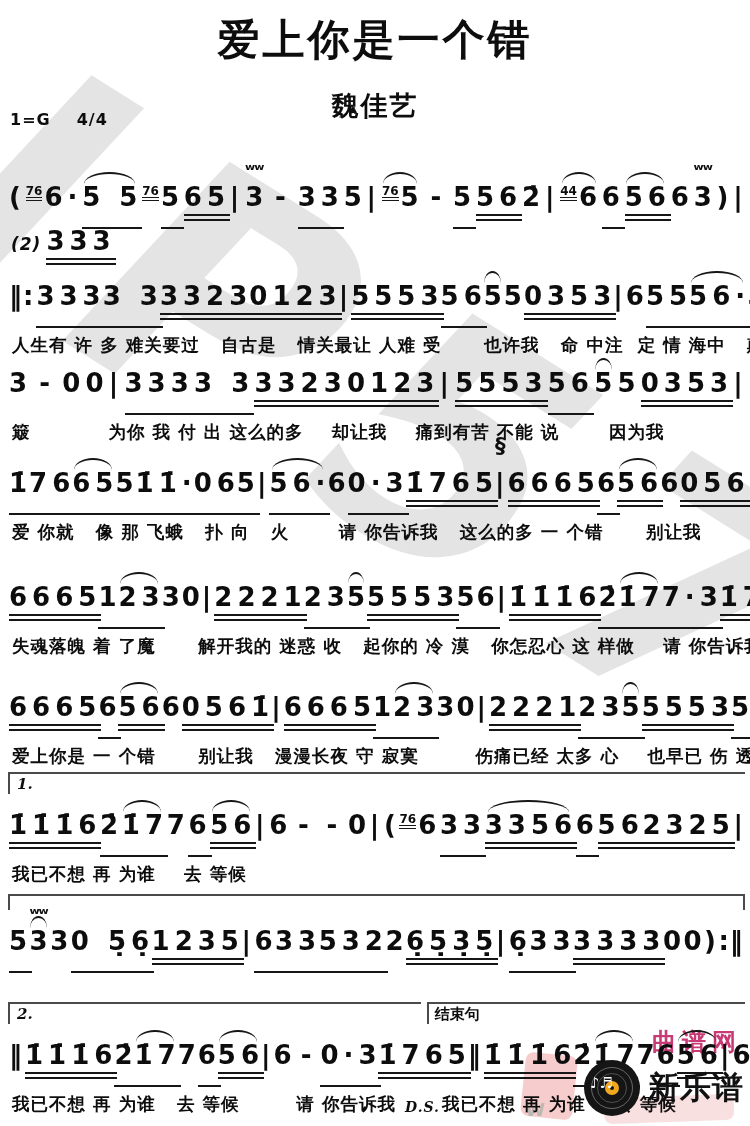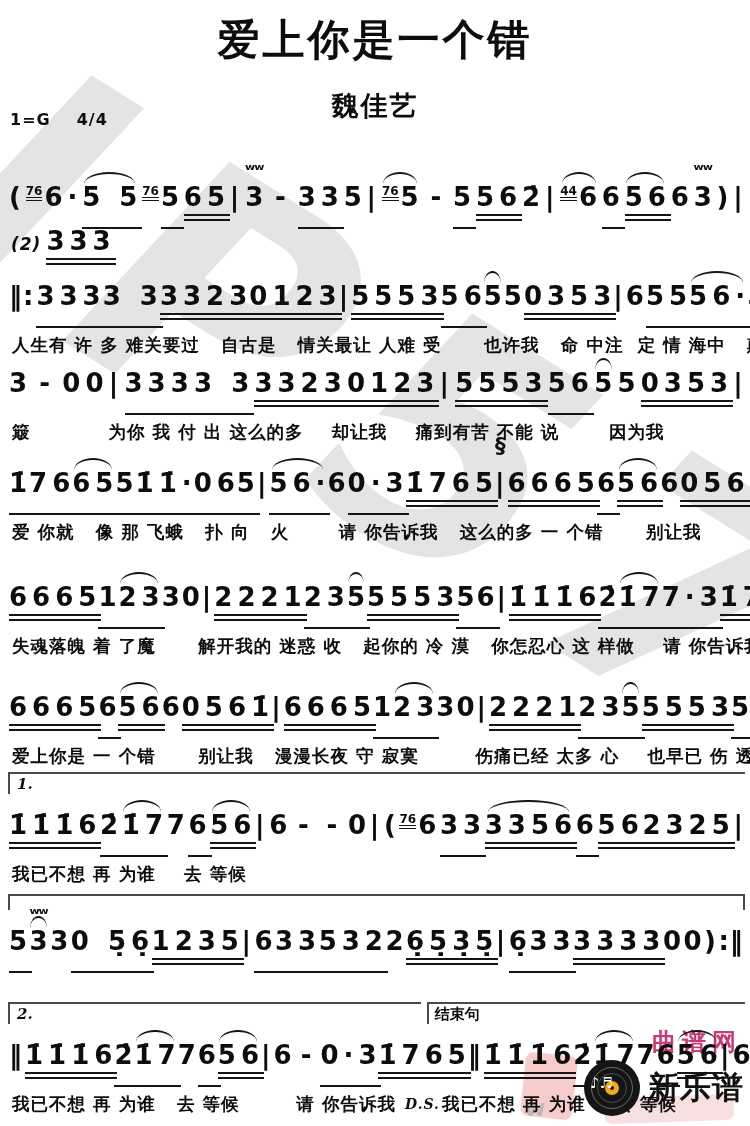--- a/index.html
+++ b/index.html
@@ -61,21 +61,21 @@
     font-family:"DejaVu Serif","Liberation Serif",serif;}
   .volta-line-only{border-top:2px solid #4a4a4a; border-right:2px solid #4a4a4a;
     border-left:2px solid #4a4a4a; height:14px;}
   .volta-duo{display:flex;}
   .volta-duo .v2{width:56%; border-top:2px solid #4a4a4a; border-left:2px solid #4a4a4a;
     height:22px; padding-left:7px; box-sizing:border-box;}
   .volta-duo .vend{flex:1; border-top:2px solid #4a4a4a; border-left:2px solid #4a4a4a;
     height:22px; padding-left:6px; box-sizing:border-box; margin-left:6px;}
   .vend .volta-label{font-style:normal; font-family:Liberation Serif, serif;
     font-size:15px;}
-  .lyr9{display:flex; align-items:center; font-size:17.5px; font-weight:700;
+  .lyr9{display:flex; align-items:flex-end; font-size:17.5px; font-weight:700;
     white-space:pre; margin-top:5px; padding-left:4px; letter-spacing:1px;}
   .ds{font-style:italic; font-size:14px; font-weight:700; margin:1px 2px;
     font-family:"DejaVu Serif","Liberation Serif",serif;}
   
   .corner-red{position:absolute; z-index:1; background:#e05555; opacity:.30; border-radius:8px;}
   #cred1{right:175px; bottom:8px; width:52px; height:64px; transform:rotate(6deg);}
   #cred2{right:16px; bottom:4px; width:130px; height:26px; transform:rotate(-2deg); opacity:.18;}
   .corner-wm-text{position:absolute; right:8px; bottom:68px; z-index:1;
     font-size:24px; font-weight:700; color:#be185d; letter-spacing:6px; opacity:.85;}
   .corner-w{position:absolute; right:205px; bottom:6px; z-index:1;

